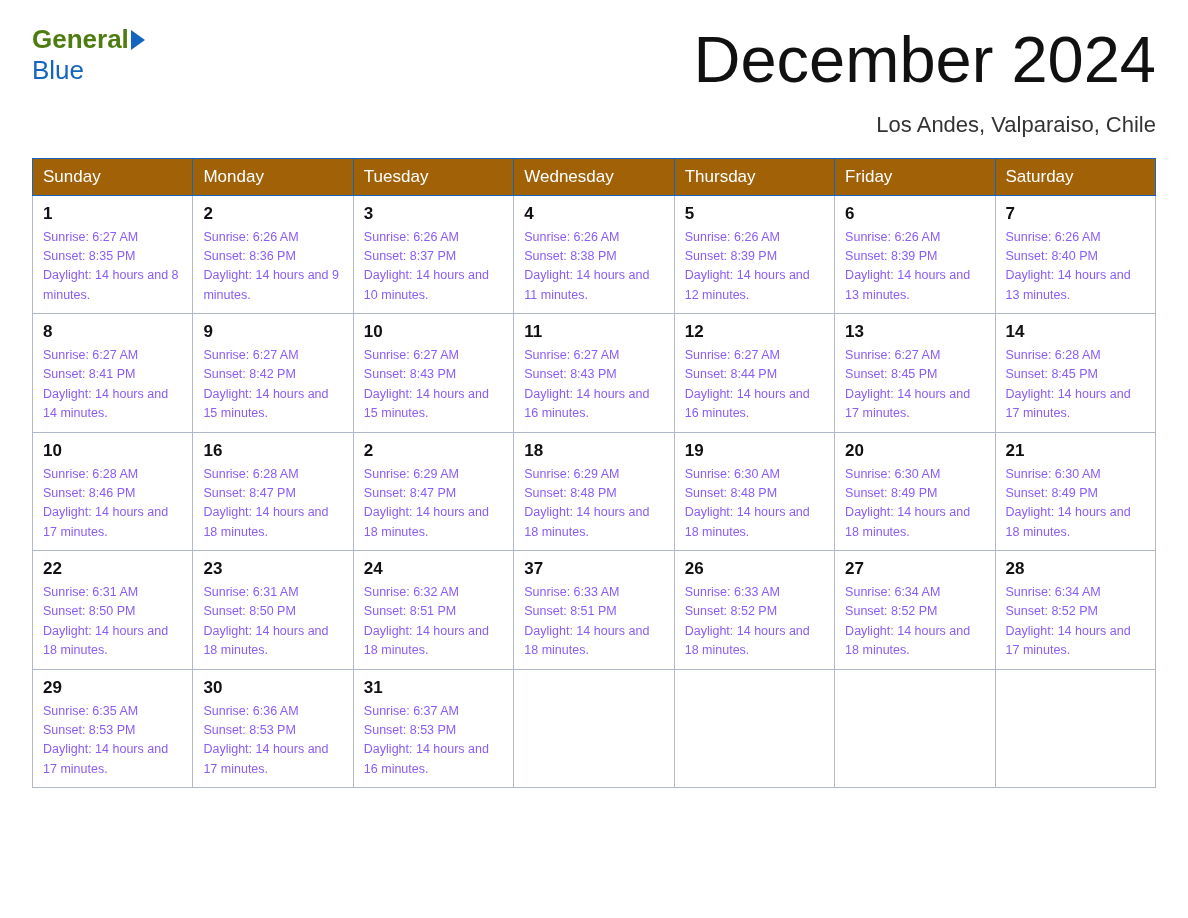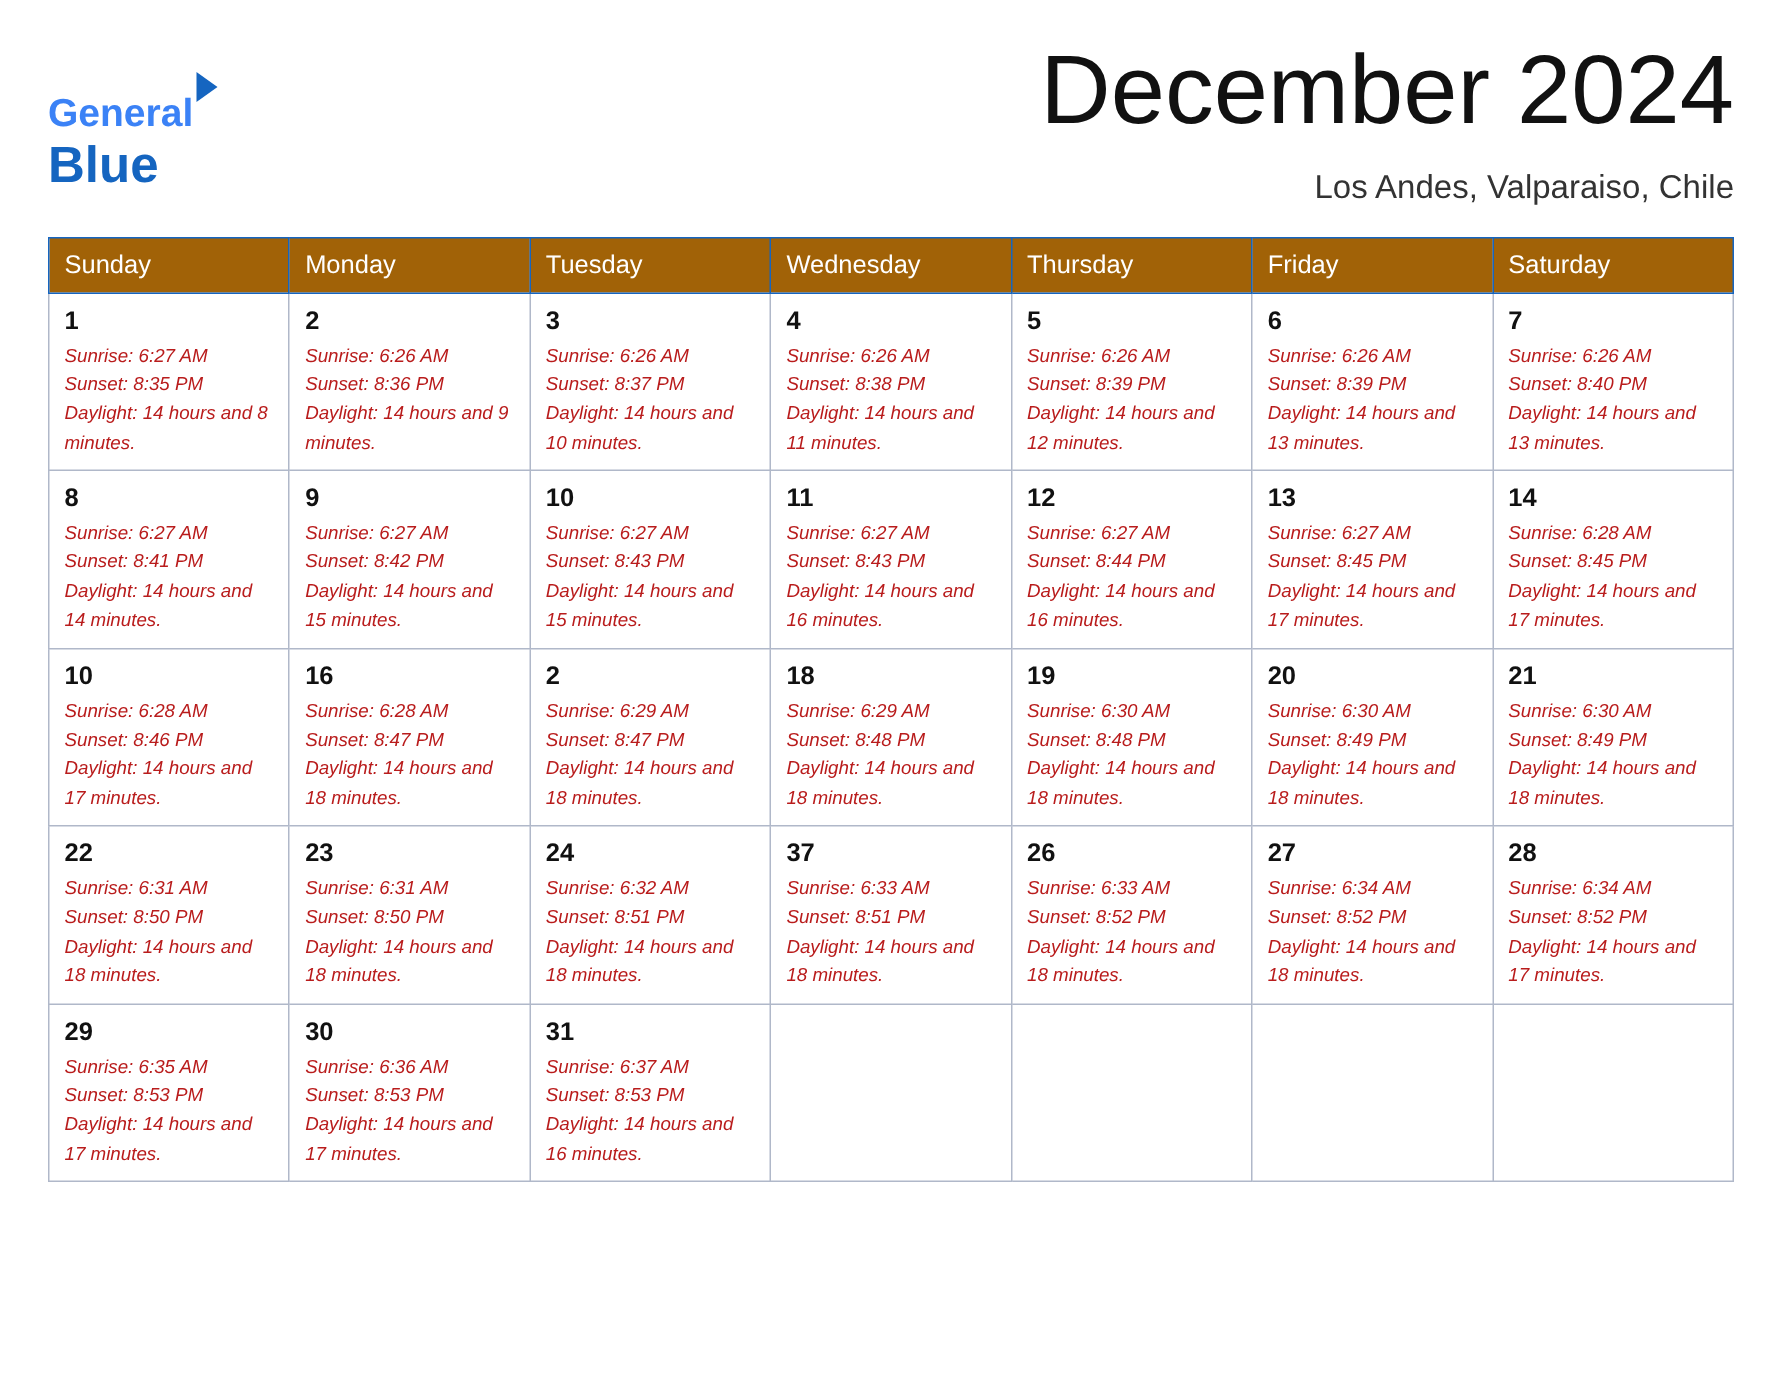--- a/index.html
+++ b/index.html
@@ -12,37 +12,36 @@
     }
     .header {
       display: flex;
       justify-content: space-between;
       align-items: flex-start;
       margin-bottom: 20px;
     }
     .logo-text-general {
       font-size: 26px;
       font-weight: bold;
-      color: #3b82f6;
-      margin-top: 36px;
+      color: #4d7c0f;
     }
     .logo-arrow {
       display: inline-block;
       width: 0;
       height: 0;
       border-left: 14px solid #1565c0;
       border-top: 10px solid transparent;
       border-bottom: 10px solid transparent;
       margin-left: 2px;
       margin-right: 4px;
       vertical-align: middle;
     }
     .logo-blue {
-      font-size: 34px;
-      font-weight: bold;
+      font-size: 26px;
+      font-weight: normal;
       color: #1565c0;
     }
     .title-block {
       text-align: right;
     }
     .month-title {
       font-size: 65px;
       font-weight: normal;
       color: #111;
       line-height: 1.1;
@@ -77,22 +76,21 @@
     tbody tr td .day-num {
       font-size: 17px;
       font-weight: bold;
       color: #111;
       display: block;
       margin-bottom: 4px;
     }
     tbody tr td .day-info {
       font-size: 12.5px;
       line-height: 1.55;
-      color: #b91c1c;
-      font-style: italic;
+      color: #8b5cf6;
     }
     tbody tr td.empty {
       background: #fff;
     }
     .logo-container {
       display: flex;
       flex-direction: column;
       align-items: flex-start;
     }
     .logo-row {

